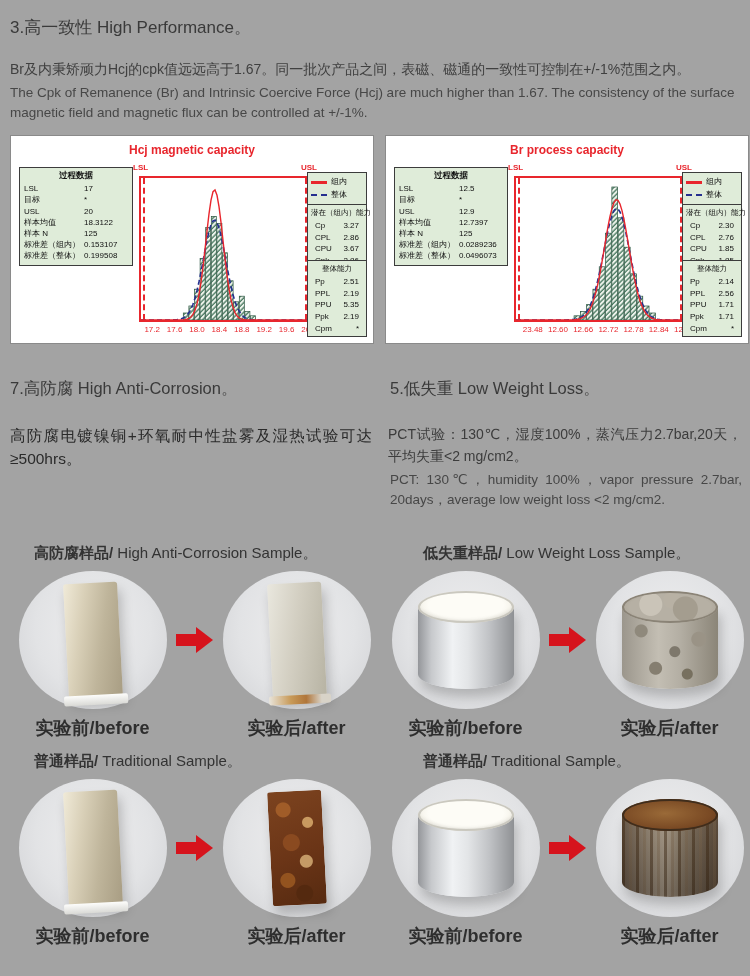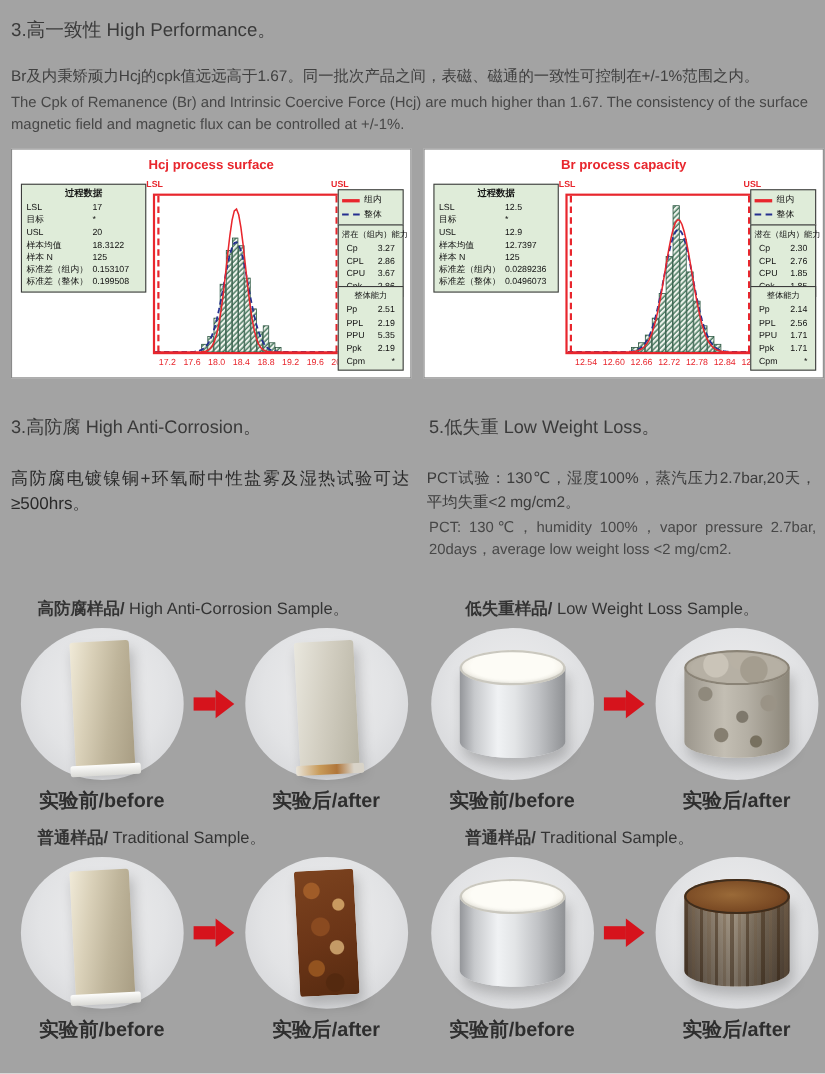--- a/index.html
+++ b/index.html
@@ -111,21 +111,21 @@
 
 <div class="page">
   <div class="content">
 
     <h1 class="sec-h">3.高一致性 High Performance。</h1>
     <p class="intro-zh">Br及内秉矫顽力Hcj的cpk值远远高于1.67。同一批次产品之间，表磁、磁通的一致性可控制在+/-1%范围之内。</p>
     <p class="intro-en">The Cpk of Remanence (Br) and Intrinsic Coercive Force (Hcj) are much higher than 1.67. The consistency of the surface magnetic field and magnetic flux can be controlled at +/-1%.</p>
 
     <div class="charts-row">
       <div class="chart">
-          <div class="ct">Hcj process surface</div>
+          <div class="ct">Hcj magnetic capacity</div>
           <div class="sbox pd">
             <div class="sbox-h">过程数据</div>
             <div class="srow">
               <div class="sl">LSL</div>
               <div class="sv">17</div>
             </div>
             <div class="srow">
               <div class="sl">目标</div>
               <div class="sv">*</div>
             </div>
@@ -299,21 +299,21 @@
                 <rect x="108.45" y="69.20" width="5.70" height="72.80" fill="url(#hatch1)" stroke="#27523d" stroke-width="0.7"></rect>
                 <rect x="114.75" y="95.80" width="5.70" height="46.20" fill="url(#hatch1)" stroke="#27523d" stroke-width="0.7"></rect>
                 <rect x="121.05" y="118.20" width="5.70" height="23.80" fill="url(#hatch1)" stroke="#27523d" stroke-width="0.7"></rect>
                 <rect x="127.35" y="128.00" width="5.70" height="14.00" fill="url(#hatch1)" stroke="#27523d" stroke-width="0.7"></rect>
                 <rect x="133.65" y="135.00" width="5.70" height="7.00" fill="url(#hatch1)" stroke="#27523d" stroke-width="0.7"></rect>
               </g>
               <path d="M0,142.00L2,142.00L4,142.00L6,142.00L8,142.00L10,142.00L12,142.00L14,142.00L16,142.00L18,142.00L20,142.00L22,142.00L24,142.00L26,142.00L28,142.00L30,142.00L32,142.00L34,142.00L36,142.00L38,142.00L40,142.00L42,142.00L44,141.99L46,141.98L48,141.97L50,141.94L52,141.89L54,141.80L56,141.66L58,141.44L60,141.09L62,140.56L64,139.77L66,138.63L68,137.01L70,134.78L72,131.80L74,127.93L76,123.02L78,117.00L80,109.83L82,101.55L84,92.31L86,82.37L88,72.08L90,61.91L92,52.36L94,43.99L96,37.29L98,32.72L100,30.57L102,30.99L104,33.96L106,39.26L108,46.55L110,55.37L112,65.18L114,75.45L116,85.67L118,95.42L120,104.37L122,112.29L124,119.09L126,124.74L128,129.30L130,132.86L132,135.58L134,137.59L136,139.05L138,140.06L140,140.76L142,141.22L144,141.53L146,141.72L148,141.84L150,141.91L152,141.95L154,141.97L156,141.98L158,141.99L160,142.00L162,142.00L164,142.00L166,142.00L168,142.00" fill="none" stroke="#252f8f" stroke-width="1.6" stroke-dasharray="5,3"></path>
               <path d="M0,142.00L2,142.00L4,142.00L6,142.00L8,142.00L10,142.00L12,142.00L14,142.00L16,142.00L18,142.00L20,142.00L22,142.00L24,142.00L26,142.00L28,142.00L30,142.00L32,142.00L34,142.00L36,142.00L38,142.00L40,142.00L42,142.00L44,142.00L46,142.00L48,141.99L50,141.98L52,141.96L54,141.92L56,141.86L58,141.75L60,141.56L62,141.24L64,140.74L66,139.95L68,138.77L70,137.03L72,134.57L74,131.19L76,126.70L78,120.91L80,113.71L82,105.06L84,95.06L86,83.95L88,72.13L90,60.16L92,48.69L94,38.47L96,30.19L98,24.48L100,21.79L102,22.32L104,26.03L106,32.63L108,41.62L110,52.33L112,64.04L114,76.03L116,87.68L118,98.46L120,108.03L122,116.21L124,122.95L126,128.30L128,132.41L130,135.47L132,137.67L134,139.21L136,140.24L138,140.93L140,141.36L142,141.63L144,141.79L146,141.89L148,141.94L150,141.97L152,141.98L154,141.99L156,142.00L158,142.00L160,142.00L162,142.00L164,142.00L166,142.00L168,142.00" fill="none" stroke="#e8262d" stroke-width="1.4"></path>
             </svg>
           </div>
-          <div class="tick" style="left: 146.8px;">12.54</div>
+          <div class="tick" style="left: 146.8px;">23.48</div>
           <div class="tick" style="left: 172px;">12.60</div>
           <div class="tick" style="left: 197.2px;">12.66</div>
           <div class="tick" style="left: 222.4px;">12.72</div>
           <div class="tick" style="left: 247.6px;">12.78</div>
           <div class="tick" style="left: 272.8px;">12.84</div>
           <div class="tick" style="left: 298px;">12.90</div>
           <div class="sbox legend">
             <div class="lrow">
               <div class="ls" style="border-top-color: rgb(232, 38, 45);"></div>
               <div class="ll">组内</div>
@@ -363,21 +363,21 @@
             <div class="crow">
               <div class="cl">Cpm</div>
               <div class="cv">*</div>
             </div>
           </div>
         </div>
     </div>
 
     <div class="two-col">
       <div class="col-l">
-        <h2 class="sec-h2">3.高防腐 High Anti-Corrosion。</h2>
+        <h2 class="sec-h2">7.高防腐 High Anti-Corrosion。</h2>
         <p class="p-zh-b">高防腐电镀镍铜+环氧耐中性盐雾及湿热试验可达≥500hrs。</p>
       </div>
       <div class="col-r">
         <h2 class="sec-h2">5.低失重 Low Weight Loss。</h2>
         <p class="p-zh">PCT试验：130℃，湿度100%，蒸汽压力2.7bar,20天，平均失重&lt;2 mg/cm2。</p>
         <p class="p-en">PCT: 130℃，humidity 100%，vapor pressure 2.7bar, 20days，average low weight loss &lt;2 mg/cm2.</p>
       </div>
     </div>
 
     <div class="samples">

